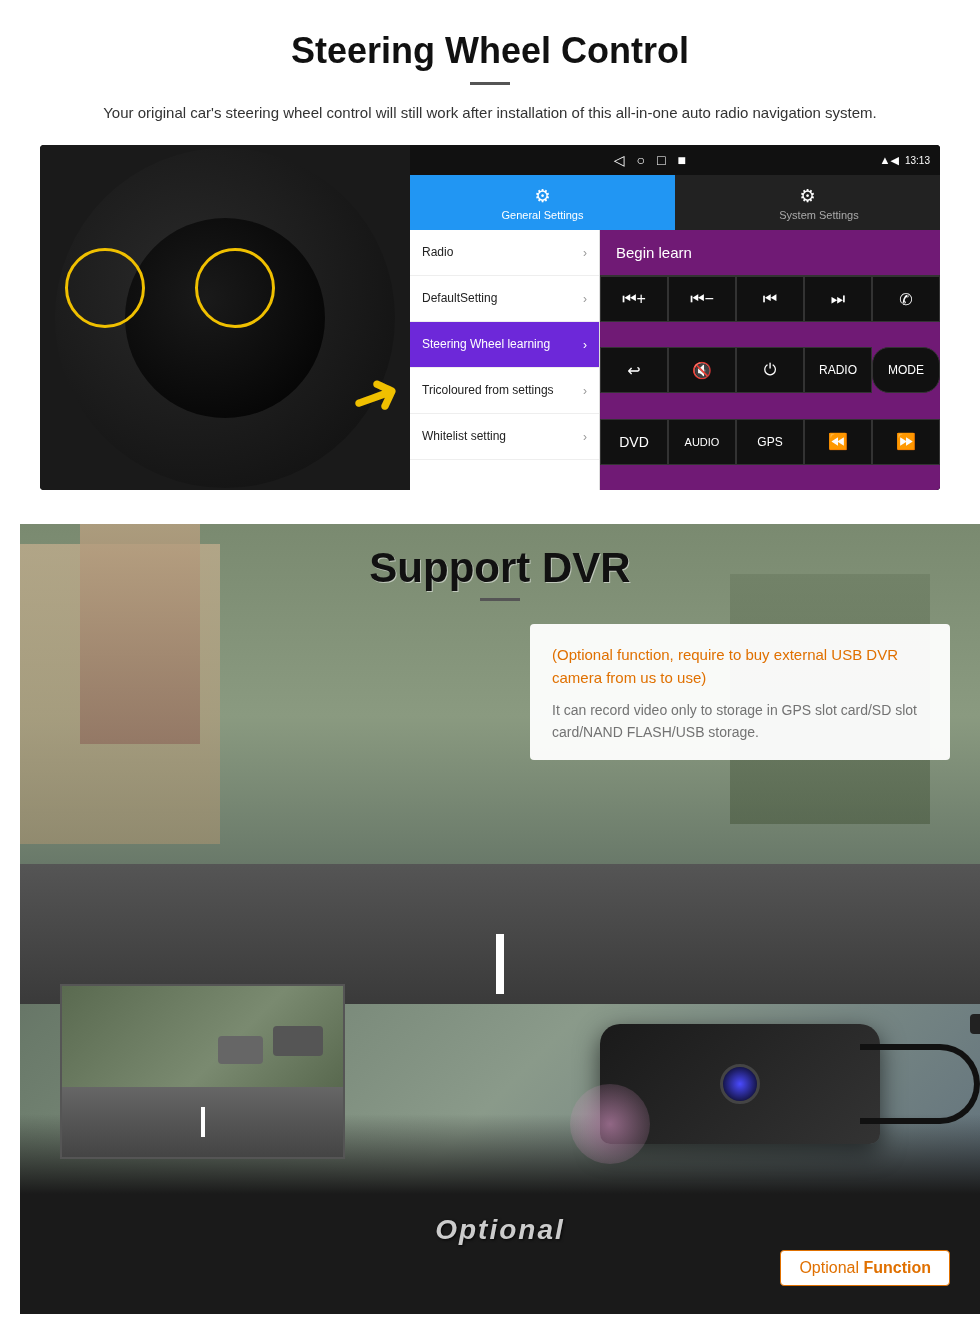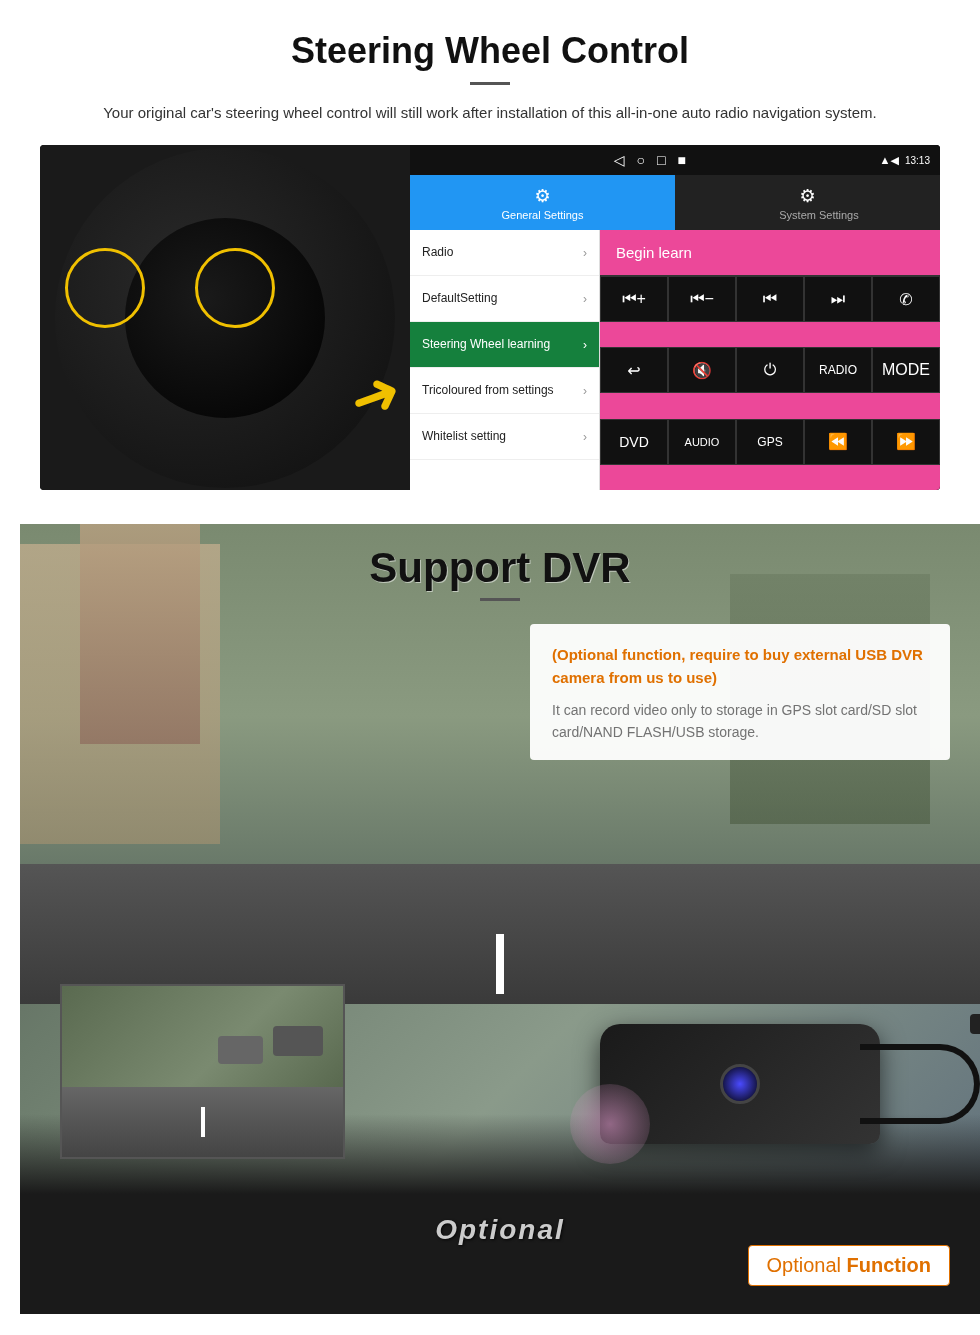--- a/index.html
+++ b/index.html
@@ -184,40 +184,40 @@
       align-items: center;
       justify-content: space-between;
       padding: 0 12px;
       height: 46px;
       border-bottom: 1px solid #eee;
       font-size: 13px;
       color: #222;
       background: #fff;
     }
     .menu-item.active {
-      background: #15803d;
+      background: #6d28d9;
       color: #fff;
     }
     .menu-item .chevron {
       font-size: 12px;
       color: #999;
     }
     .menu-item.active .chevron {
       color: #fff;
     }
     .menu-item-text {
       font-size: 12px;
       line-height: 1.3;
       text-align: left;
     }
 
     
     .right-panel {
       flex: 1;
-      background: #ec4899;
+      background: #701a75;
       display: flex;
       flex-direction: column;
     }
     .begin-learn-row {
       display: flex;
       height: 46px;
       align-items: center;
       padding: 0 16px;
       border-bottom: 1px solid #333;
     }
@@ -344,21 +344,21 @@
       top: 100px;
       width: 420px;
       background: rgba(255,255,255,0.95);
       border-radius: 4px;
       padding: 20px 22px 16px;
       z-index: 20;
     }
     .dvr-info-card .optional-text {
       color: #e07000;
       font-size: 15px;
-      font-weight: 700;
+      font-weight: 400;
       line-height: 1.5;
       margin-bottom: 10px;
     }
     .dvr-info-card .desc-text {
       color: #737373;
       font-size: 14px;
       line-height: 1.6;
     }
 
     
@@ -434,21 +434,21 @@
 
     
     .optional-function-badge {
       position: absolute;
       bottom: 28px;
       right: 30px;
       background: #fff;
       border: 1.5px solid #e07000;
       border-radius: 4px;
       padding: 8px 18px;
-      font-size: 20px;
+      font-size: 16px;
       z-index: 25;
     }
     .optional-function-badge .opt-word {
       color: #e07000;
     }
     .optional-function-badge .func-word {
       color: #e07000;
       font-weight: 700;
     }
   </style>
@@ -527,21 +527,21 @@
           <div class="control-buttons">
             <div class="ctrl-btn">⏮+</div>
             <div class="ctrl-btn">⏮−</div>
             <div class="ctrl-btn">⏮</div>
             <div class="ctrl-btn">⏭</div>
             <div class="ctrl-btn">✆</div>
             <div class="ctrl-btn">↩</div>
             <div class="ctrl-btn">🔇</div>
             <div class="ctrl-btn">⏻</div>
             <div class="ctrl-btn" style="font-size:12px;">RADIO</div>
-            <div class="ctrl-btn" style="font-size:16px;">MODE</div>
+            <div class="ctrl-btn" style="font-size:12px;border-radius:17px;">MODE</div>
             <div class="ctrl-btn" style="font-size:14px;text-align:center;">DVD</div>
             <div class="ctrl-btn" style="font-size:11px;">AUDIO</div>
             <div class="ctrl-btn" style="font-size:12px;">GPS</div>
             <div class="ctrl-btn">⏪</div>
             <div class="ctrl-btn">⏩</div>
           </div>
         </div>
       </div>
     </div>
   </div>

